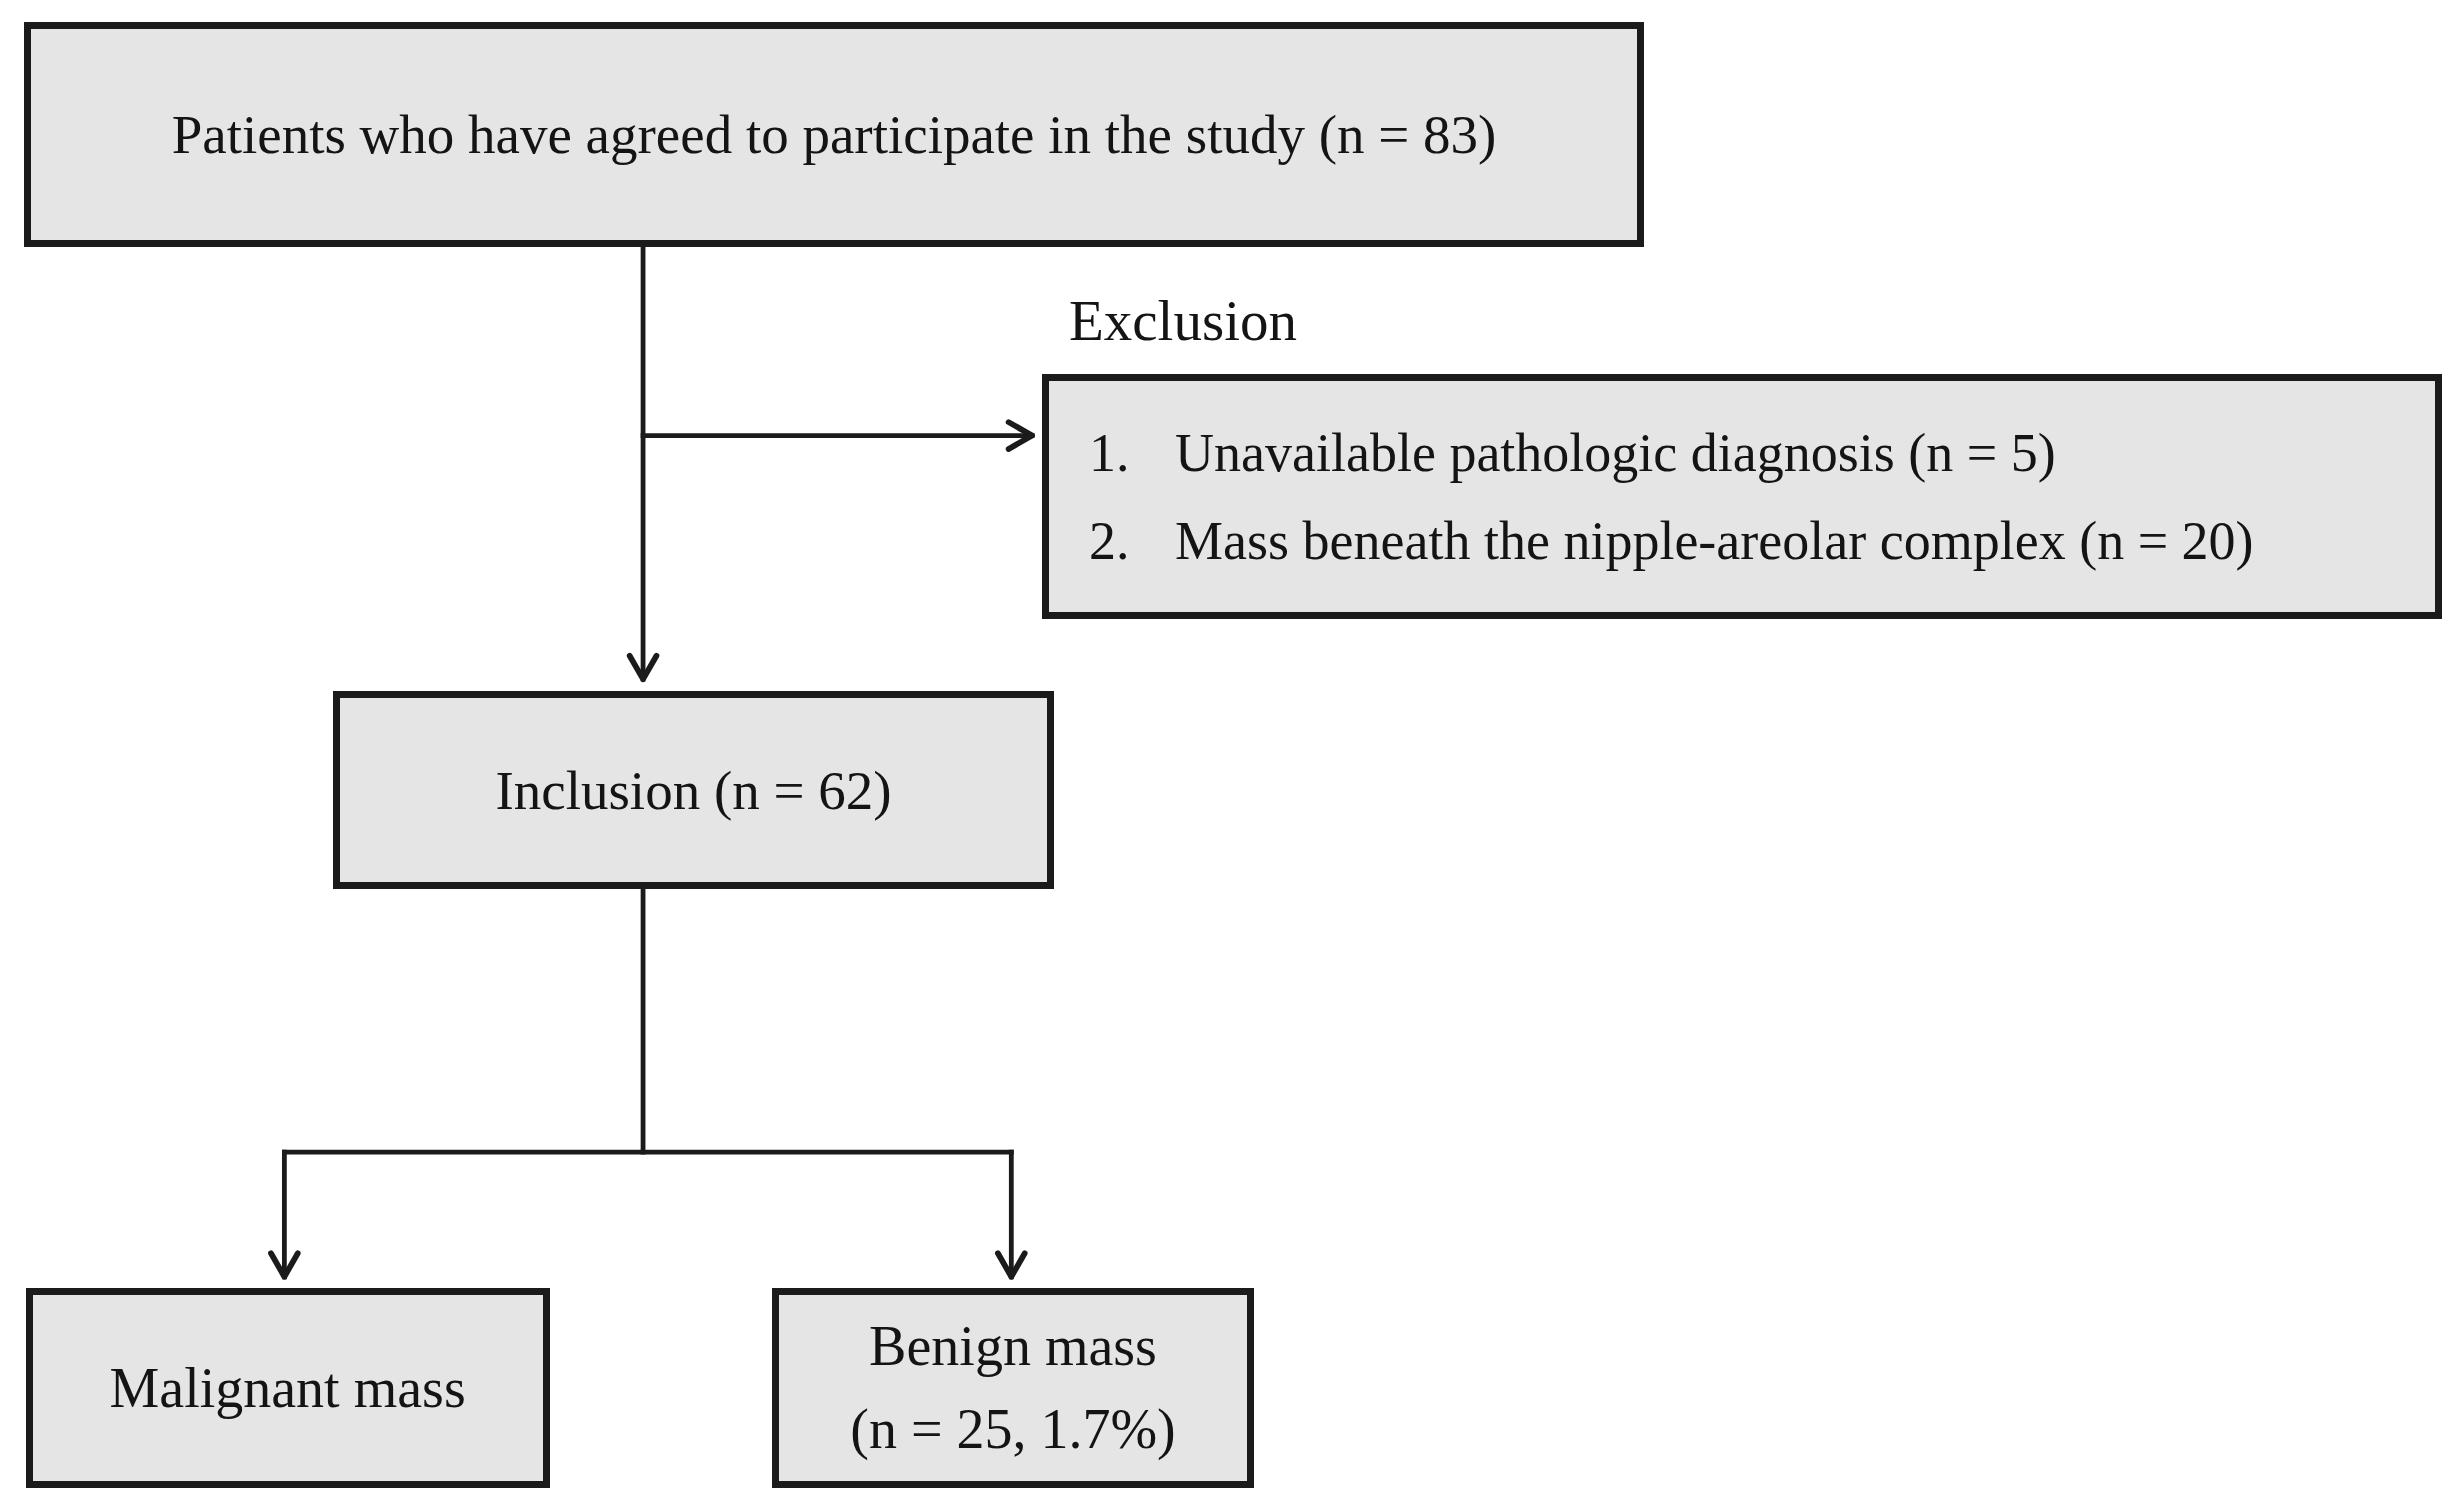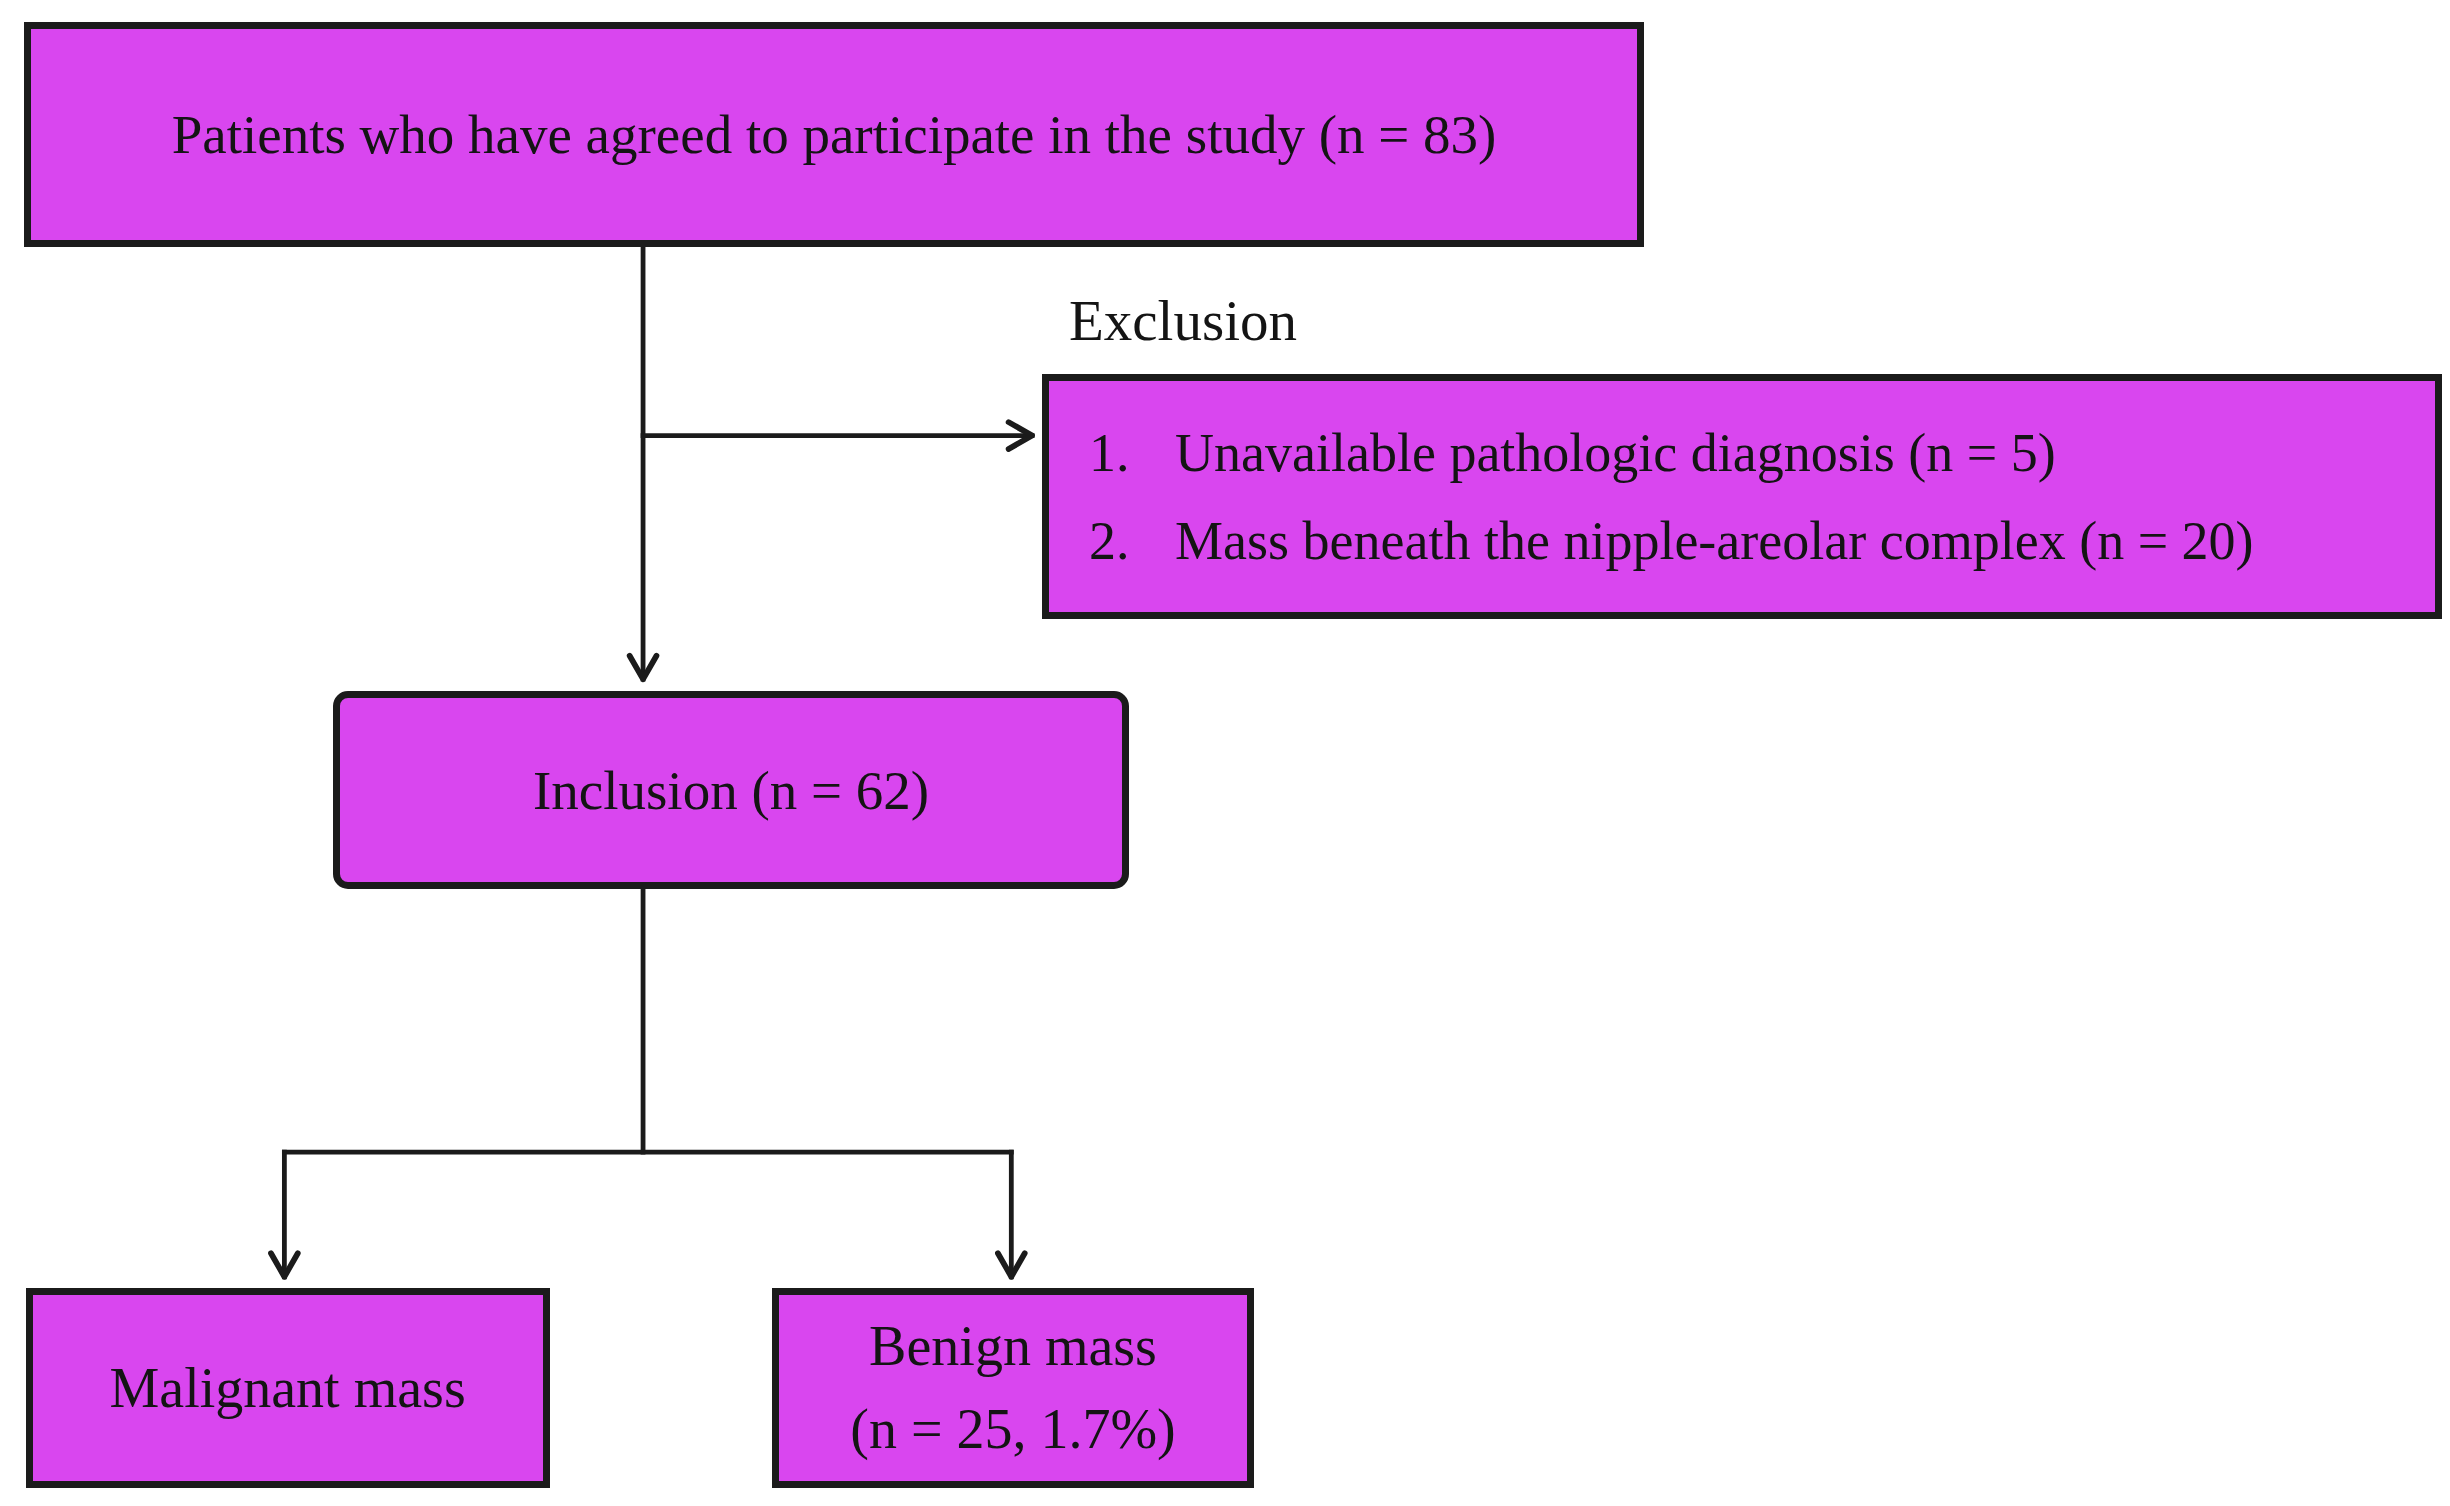--- a/index.html
+++ b/index.html
@@ -10,21 +10,21 @@
     color: #141414;
     overflow: hidden;
   }
   .canvas { position: absolute; left: 0; top: 0; width: 2450px; height: 1507px; background: #ffffff; }
 
   .connectors { position: absolute; left: 0; top: 0; width: 2450px; height: 1507px; }
 
   .box {
     position: absolute;
     border: 7.2px solid #1b1b1b;
-    background: #d946ef;
+    background: #e5e5e5;
     display: flex;
     align-items: center;
     justify-content: center;
     text-align: center;
   }
 
   .box-participants {
     left: 24px; top: 22.4px; width: 1620px; height: 225px;
     font-size: 55px;
     padding: 0 48px;
@@ -45,23 +45,22 @@
     justify-content: center;
     text-align: left;
     font-size: 54px;
     padding: 4.8px 19px 4.8px 40px;
   }
   .excl-item { display: flex; line-height: 88px; white-space: nowrap; }
   .excl-num { flex: 0 0 86px; }
   .excl-text { flex: 1 1 auto; }
 
   .box-inclusion {
-    left: 333px; top: 691px; width: 796px; height: 198px;
+    left: 333px; top: 691px; width: 721px; height: 198px;
     font-size: 55px;
-    border-radius: 15px;
   }
 
   .box-outcome {
     top: 1288px; height: 200px;
     flex-direction: column;
     font-size: 56px;
     line-height: 83px;
   }
   .box-malignant { left: 25.6px;  width: 524px; font-family: Liberation Serif, serif; }
   .box-benign    { left: 772px; width: 482px; justify-content: center; }

